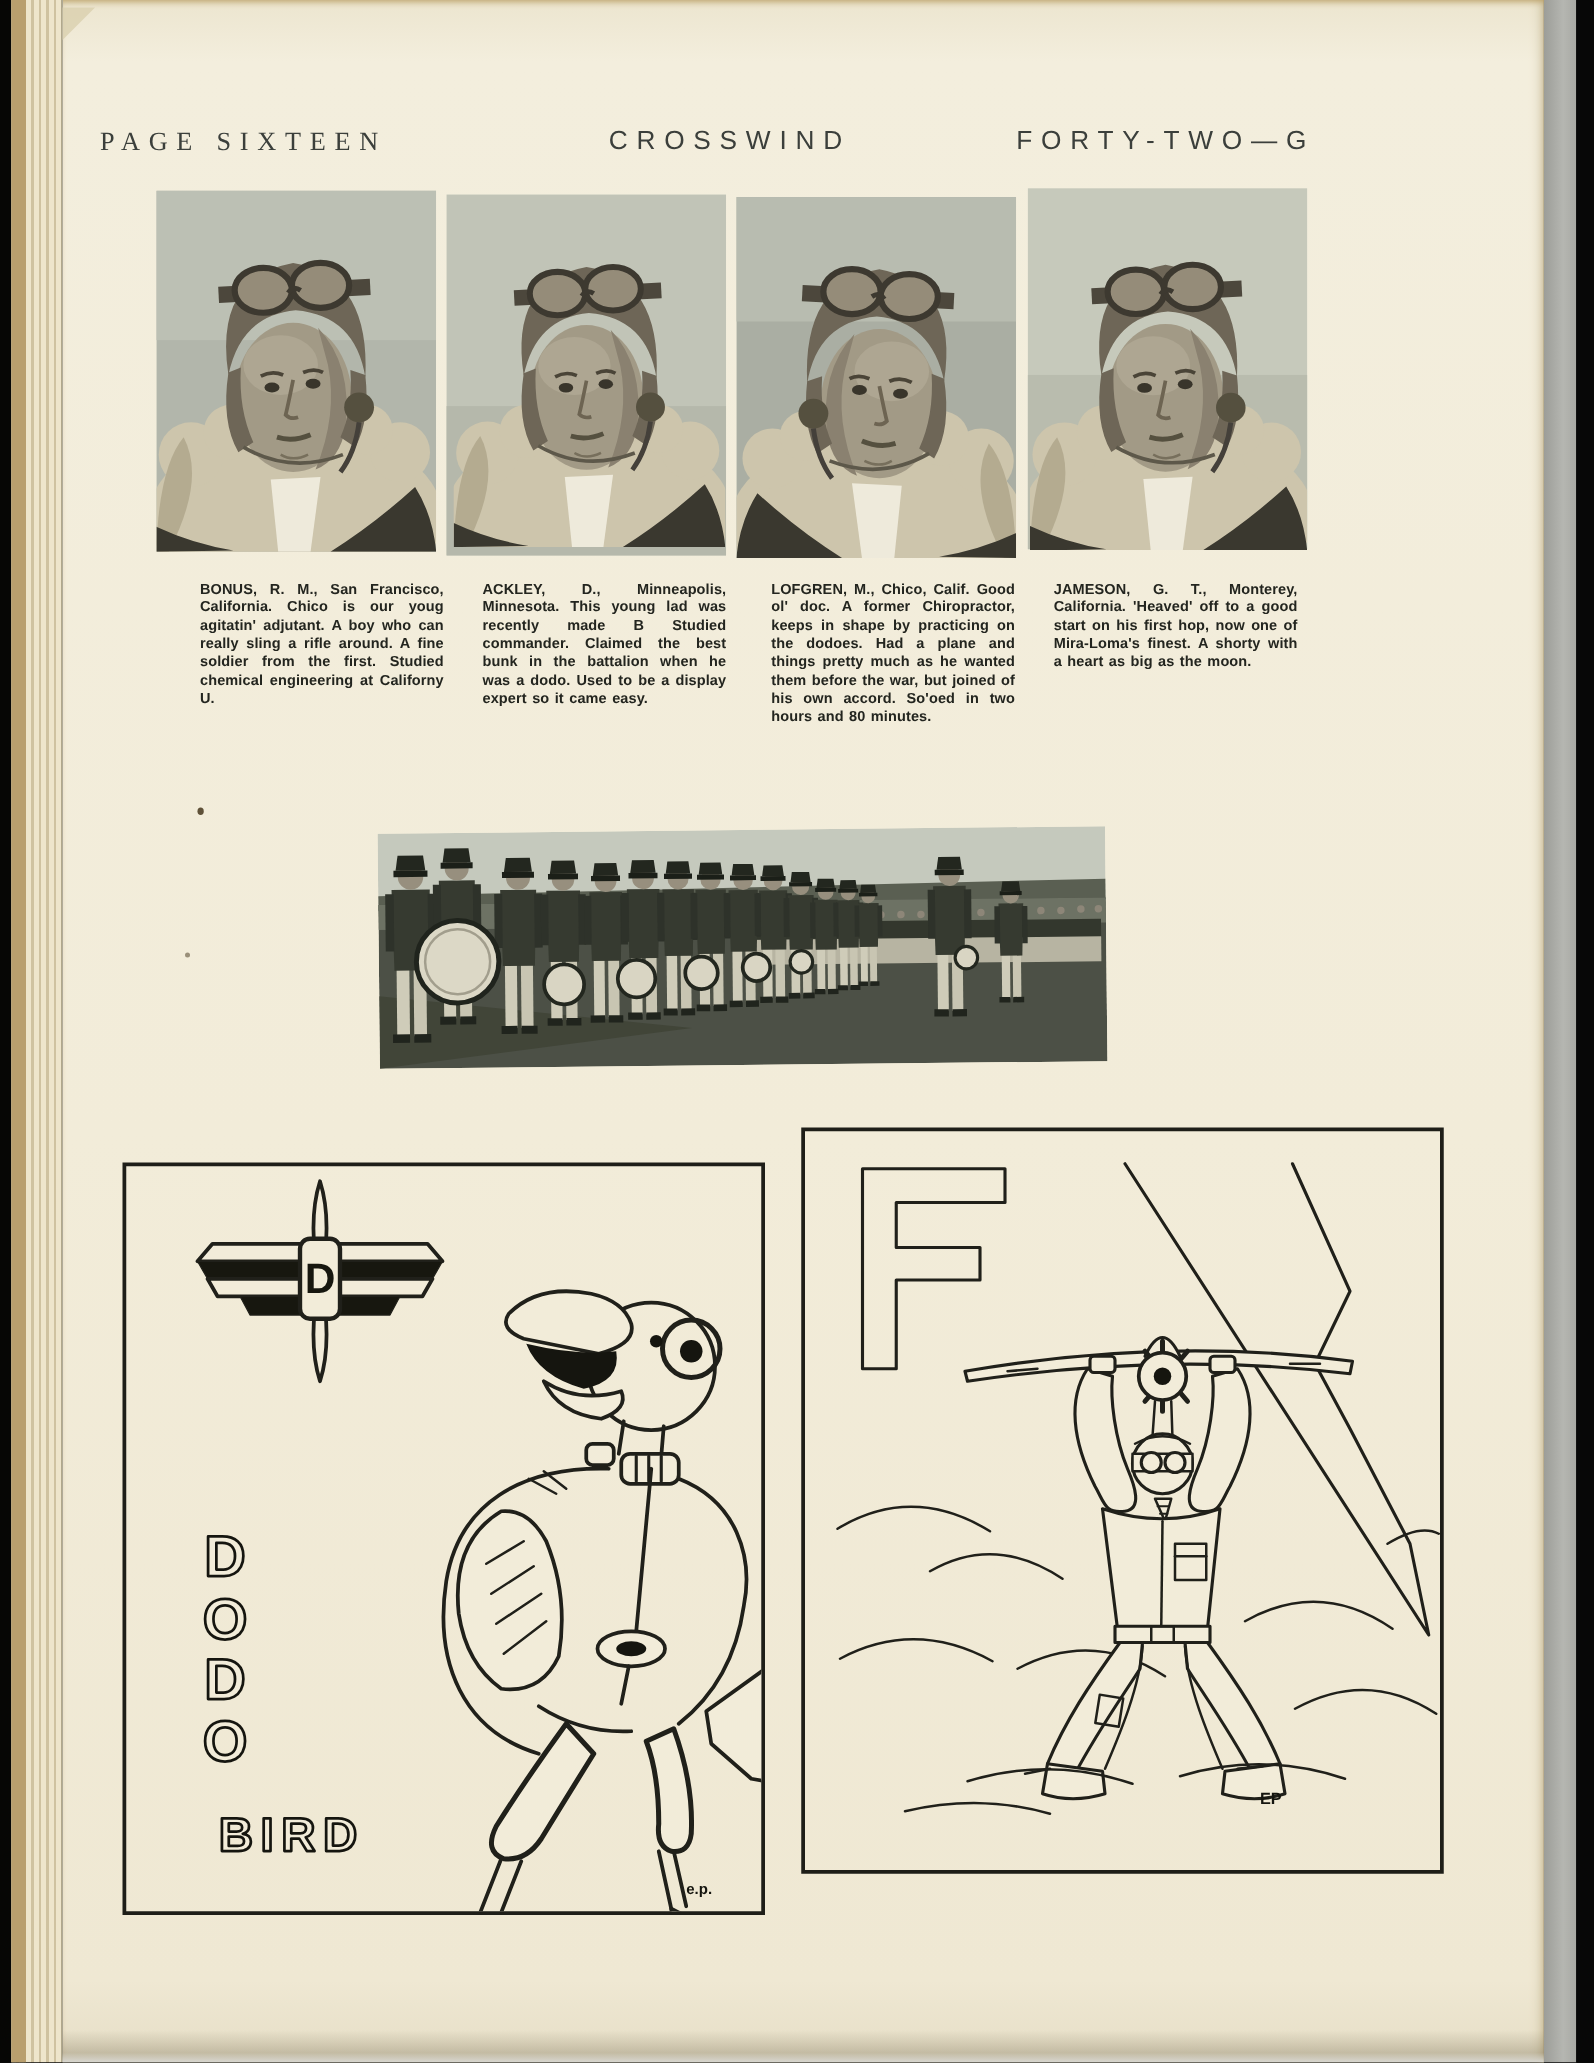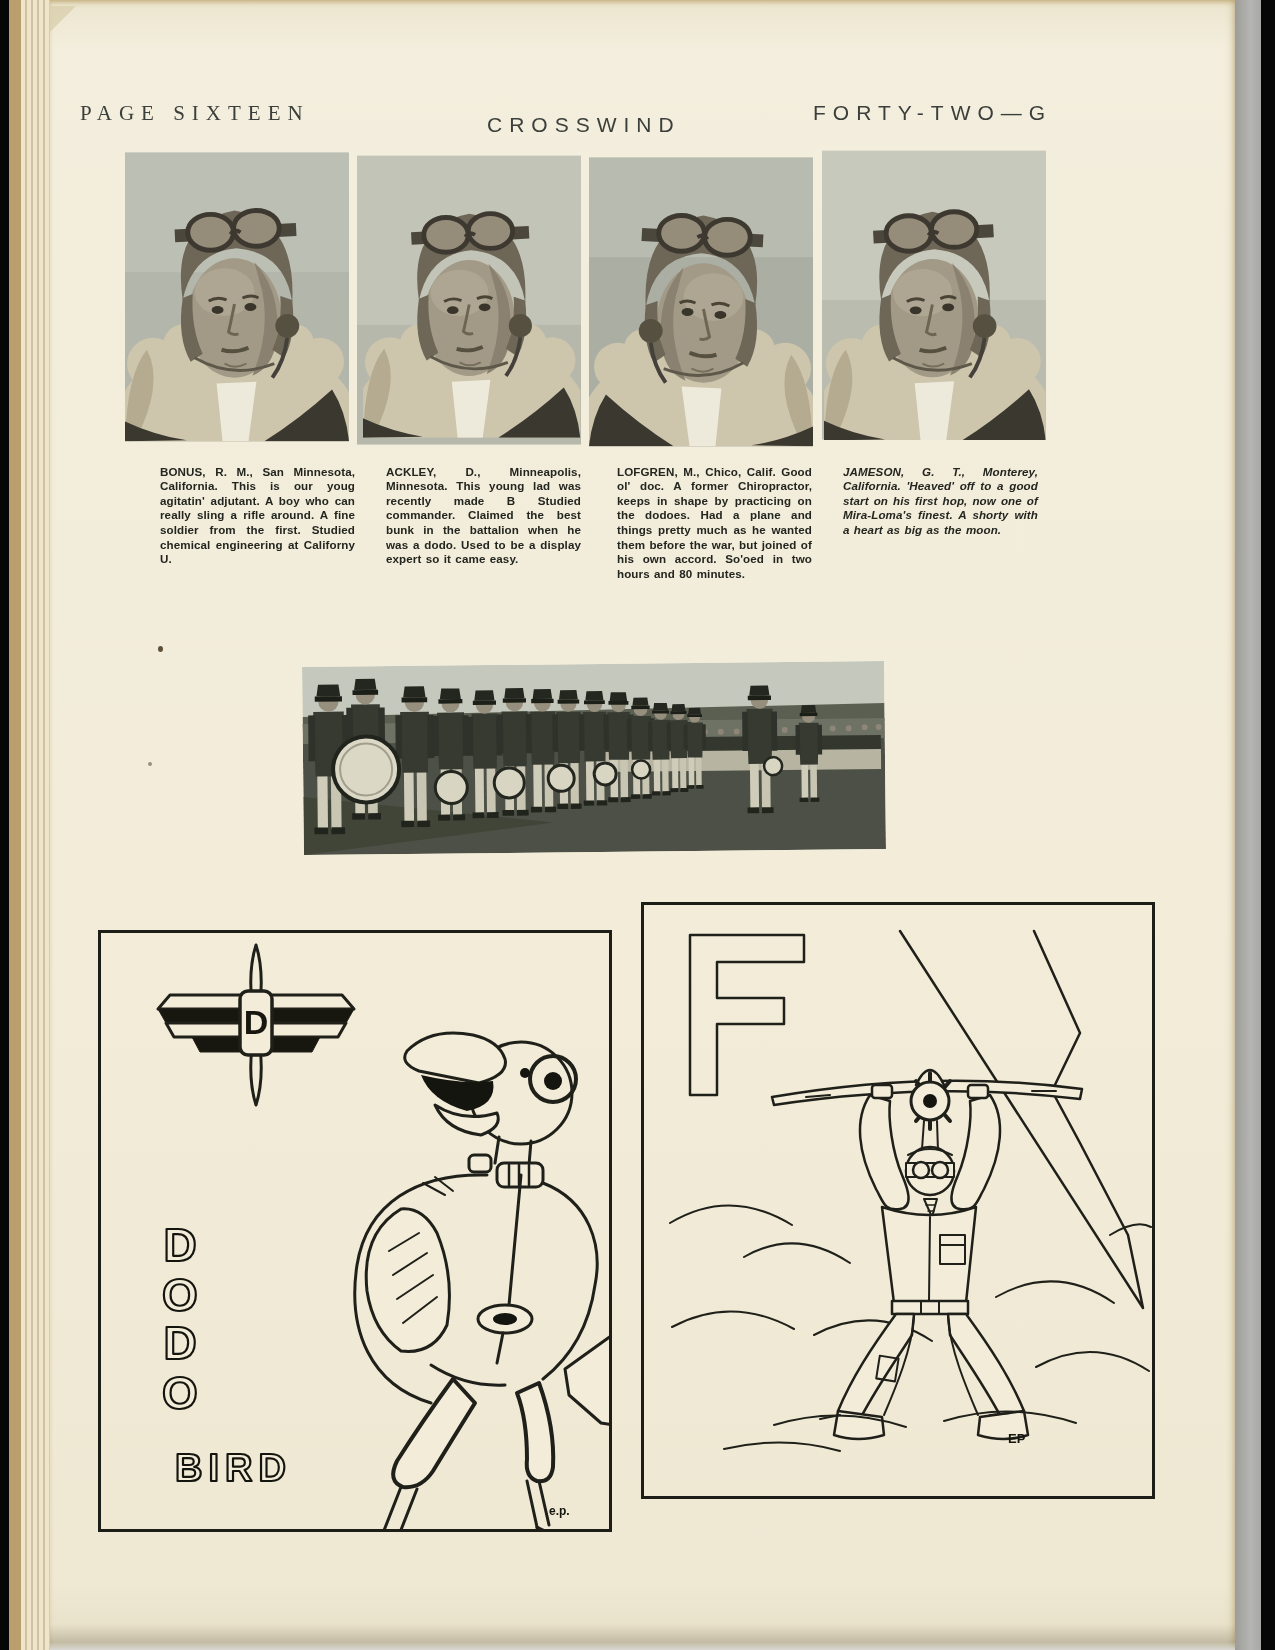--- a/index.html
+++ b/index.html
@@ -23,33 +23,33 @@
     background:linear-gradient(180deg,#ece5cf 0,#f3eedd 3%,#f2ecd9 55%,#efe8d3 96%,#e6dec6 100%);
     box-shadow:inset 0 4px 6px -3px #b99e62, inset -6px 0 10px -6px #b7a87f;
   }
   .dogear{position:absolute;left:50px;top:6px;width:0;height:0;
     border-top:26px solid #d9cfae;border-right:26px solid transparent;opacity:.8;}
   .speck{position:absolute;border-radius:50%;background:#5f5138;}
 
   .hdr{position:absolute;top:101px;font-size:21px;letter-spacing:7px;
     color:#3b3f3b;font-weight:400;white-space:nowrap;}
   .hdr-left{left:80px;font-family:Liberation Serif, serif;}
-  .hdr-center{left:487px;margin-top:12px;}
+  .hdr-center{left:487px;}
   .hdr-right{left:813px;}
 
   .photo{position:absolute;width:224px;height:290px;overflow:hidden;}
   .photo svg{display:block;width:100%;height:100%;}
   .p1{left:125px;top:152px;}
   .p2{left:357px;top:155px;}
   .p3{left:589px;top:157px;}
   .p4{left:822px;top:150px;}
 
   .bio{position:absolute;top:453px;width:195px;font-size:11.6px;line-height:14.6px;
     font-weight:bold;color:#23251f;text-align:justify;letter-spacing:.1px;word-spacing:1px;}
-  .b1{left:160px;} .b2{left:386px;} .b3{left:617px;} .b4{left:843px;font-style:italic;}
+  .b1{left:160px;} .b2{left:386px;} .b3{left:617px;} .b4{left:843px;}
 
   .band{position:absolute;left:303px;top:664px;width:582px;height:188px;transform:rotate(-.6deg);}
   .band svg{display:block;width:100%;height:100%;}
 
   .panel{position:absolute;border:3px solid #1e1e18;}
   .panel svg{display:block;width:100%;height:100%;}
   .panel-left{left:98px;top:930px;width:508px;height:596px;}
   .panel-right{left:641px;top:902px;width:508px;height:591px;}
 
   .bottom-shadow{position:absolute;left:50px;right:40px;bottom:0;height:26px;
@@ -128,21 +128,21 @@
   </svg>
 </div>
 <div class="photo p4">
   <svg viewBox="0 0 225 290">
     <rect width="225" height="290" fill="#c6c9bb"></rect>
     <rect y="150" width="225" height="140" fill="#b9bcae"></rect>
     <use href="#pilot" transform="translate(2,4) scale(.99)"></use>
   </svg>
 </div>
 
-<p class="bio b1">BONUS, R. M., San Minnesota, California. This is our youg agitatin' adjutant. A boy who can really sling a rifle around. A fine soldier from the first. Studied chemical engineering at Californy U.</p>
+<p class="bio b1">BONUS, R. M., San Francisco, California. Chico is our youg agitatin' adjutant. A boy who can really sling a rifle around. A fine soldier from the first. Studied chemical engineering at Californy U.</p>
 <p class="bio b2">ACKLEY, D., Minneapolis, Minnesota. This young lad was recently made B Studied commander. Claimed the best bunk in the battalion when he was a dodo. Used to be a display expert so it came easy.</p>
 <p class="bio b3">LOFGREN, M., Chico, Calif. Good ol' doc. A former Chiropractor, keeps in shape by practicing on the dodoes. Had a plane and things pretty much as he wanted them before the war, but joined of his own accord. So'oed in two hours and 80 minutes.</p>
 <p class="bio b4">JAMESON, G. T., Monterey, California. 'Heaved' off to a good start on his first hop, now one of Mira-Loma's finest. A shorty with a heart as big as the moon.</p>
 
 <div class="band">
   <svg viewBox="0 0 582 188">
     <defs>
       <g id="bm">
         <rect x="-7" y="-34" width="6" height="33" fill="#cfccb9"></rect>
         <rect x="1" y="-34" width="6" height="33" fill="#c8c5b2"></rect>

